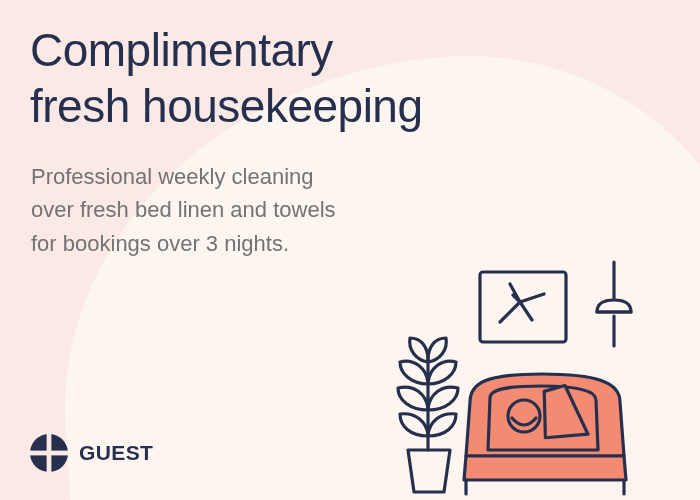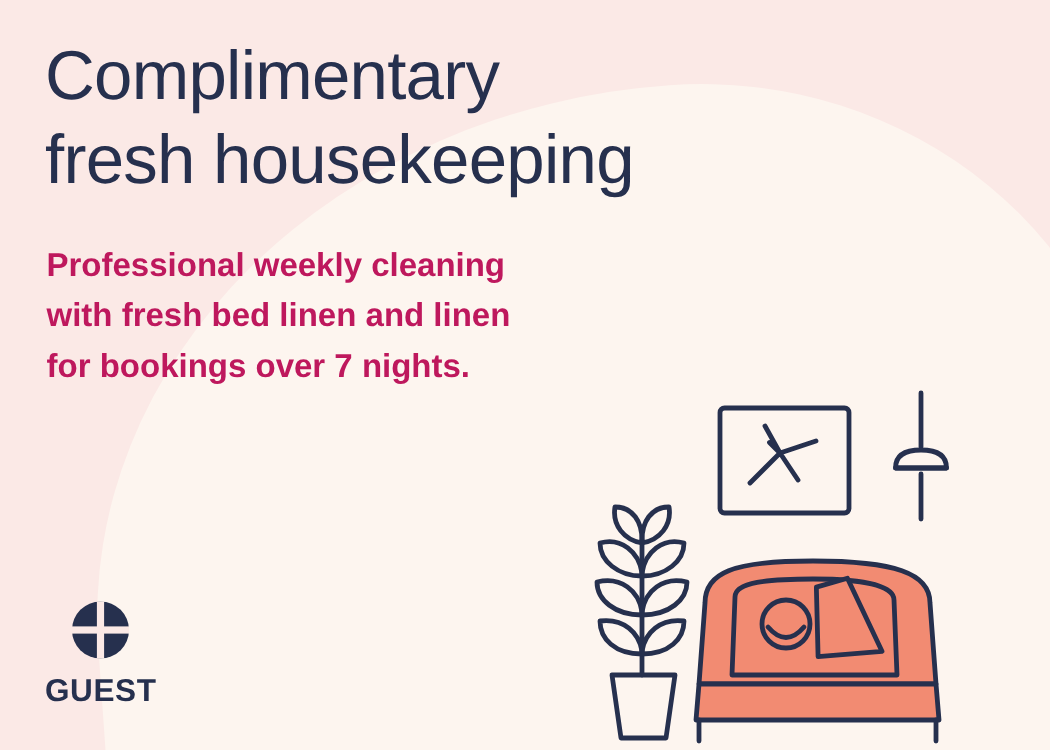--- a/index.html
+++ b/index.html
@@ -44,37 +44,36 @@
   }
   .headline .line {
     display: block;
     white-space: nowrap;
   }
   .subhead {
     position: absolute;
     left: 31px;
     top: 160px;
     width: 430px;
-    color: #be185d;
+    color: #737373;
     font-size: 22px;
     line-height: 1.52;
-    font-weight: 700;
+    font-weight: 400;
   }
   .subhead .line {
     display: block;
     white-space: nowrap;
   }
   .logo {
     position: absolute;
     left: 30px;
     bottom: 28px;
     display: flex;
     align-items: center;
     gap: 11px;
-    flex-direction: column;
   }
   .logo-mark {
     width: 38px;
     height: 38px;
     flex: 0 0 auto;
   }
   .logo-text {
     color: #26304e;
     font-size: 21px;
     font-weight: 700;
@@ -99,22 +98,22 @@
 
   <div class="cream-shape"></div>
 
   <div class="headline">
     <span class="line">Complimentary</span>
     <span class="line">fresh housekeeping</span>
   </div>
 
   <div class="subhead">
     <span class="line">Professional weekly cleaning</span>
-    <span class="line">with fresh bed linen and linen</span>
-    <span class="line">for bookings over 7 nights.</span>
+    <span class="line">over fresh bed linen and towels</span>
+    <span class="line">for bookings over 3 nights.</span>
   </div>
 
   <div class="logo">
     <span class="logo-mark">
       <svg viewBox="0 0 38 38" width="38" height="38" xmlns="http://www.w3.org/2000/svg">
         <path d="M19 0 A19 19 0 0 0 0 19 L19 19 Z" fill="#26304e"></path>
         <path d="M19 0 A19 19 0 0 1 38 19 L19 19 Z" fill="#26304e"></path>
         <path d="M19 38 A19 19 0 0 1 0 19 L19 19 Z" fill="#26304e"></path>
         <path d="M19 38 A19 19 0 0 0 38 19 L19 19 Z" fill="#26304e"></path>
         <rect x="16.6" y="0" width="4.8" height="38" fill="#fbe9e6"></rect>

